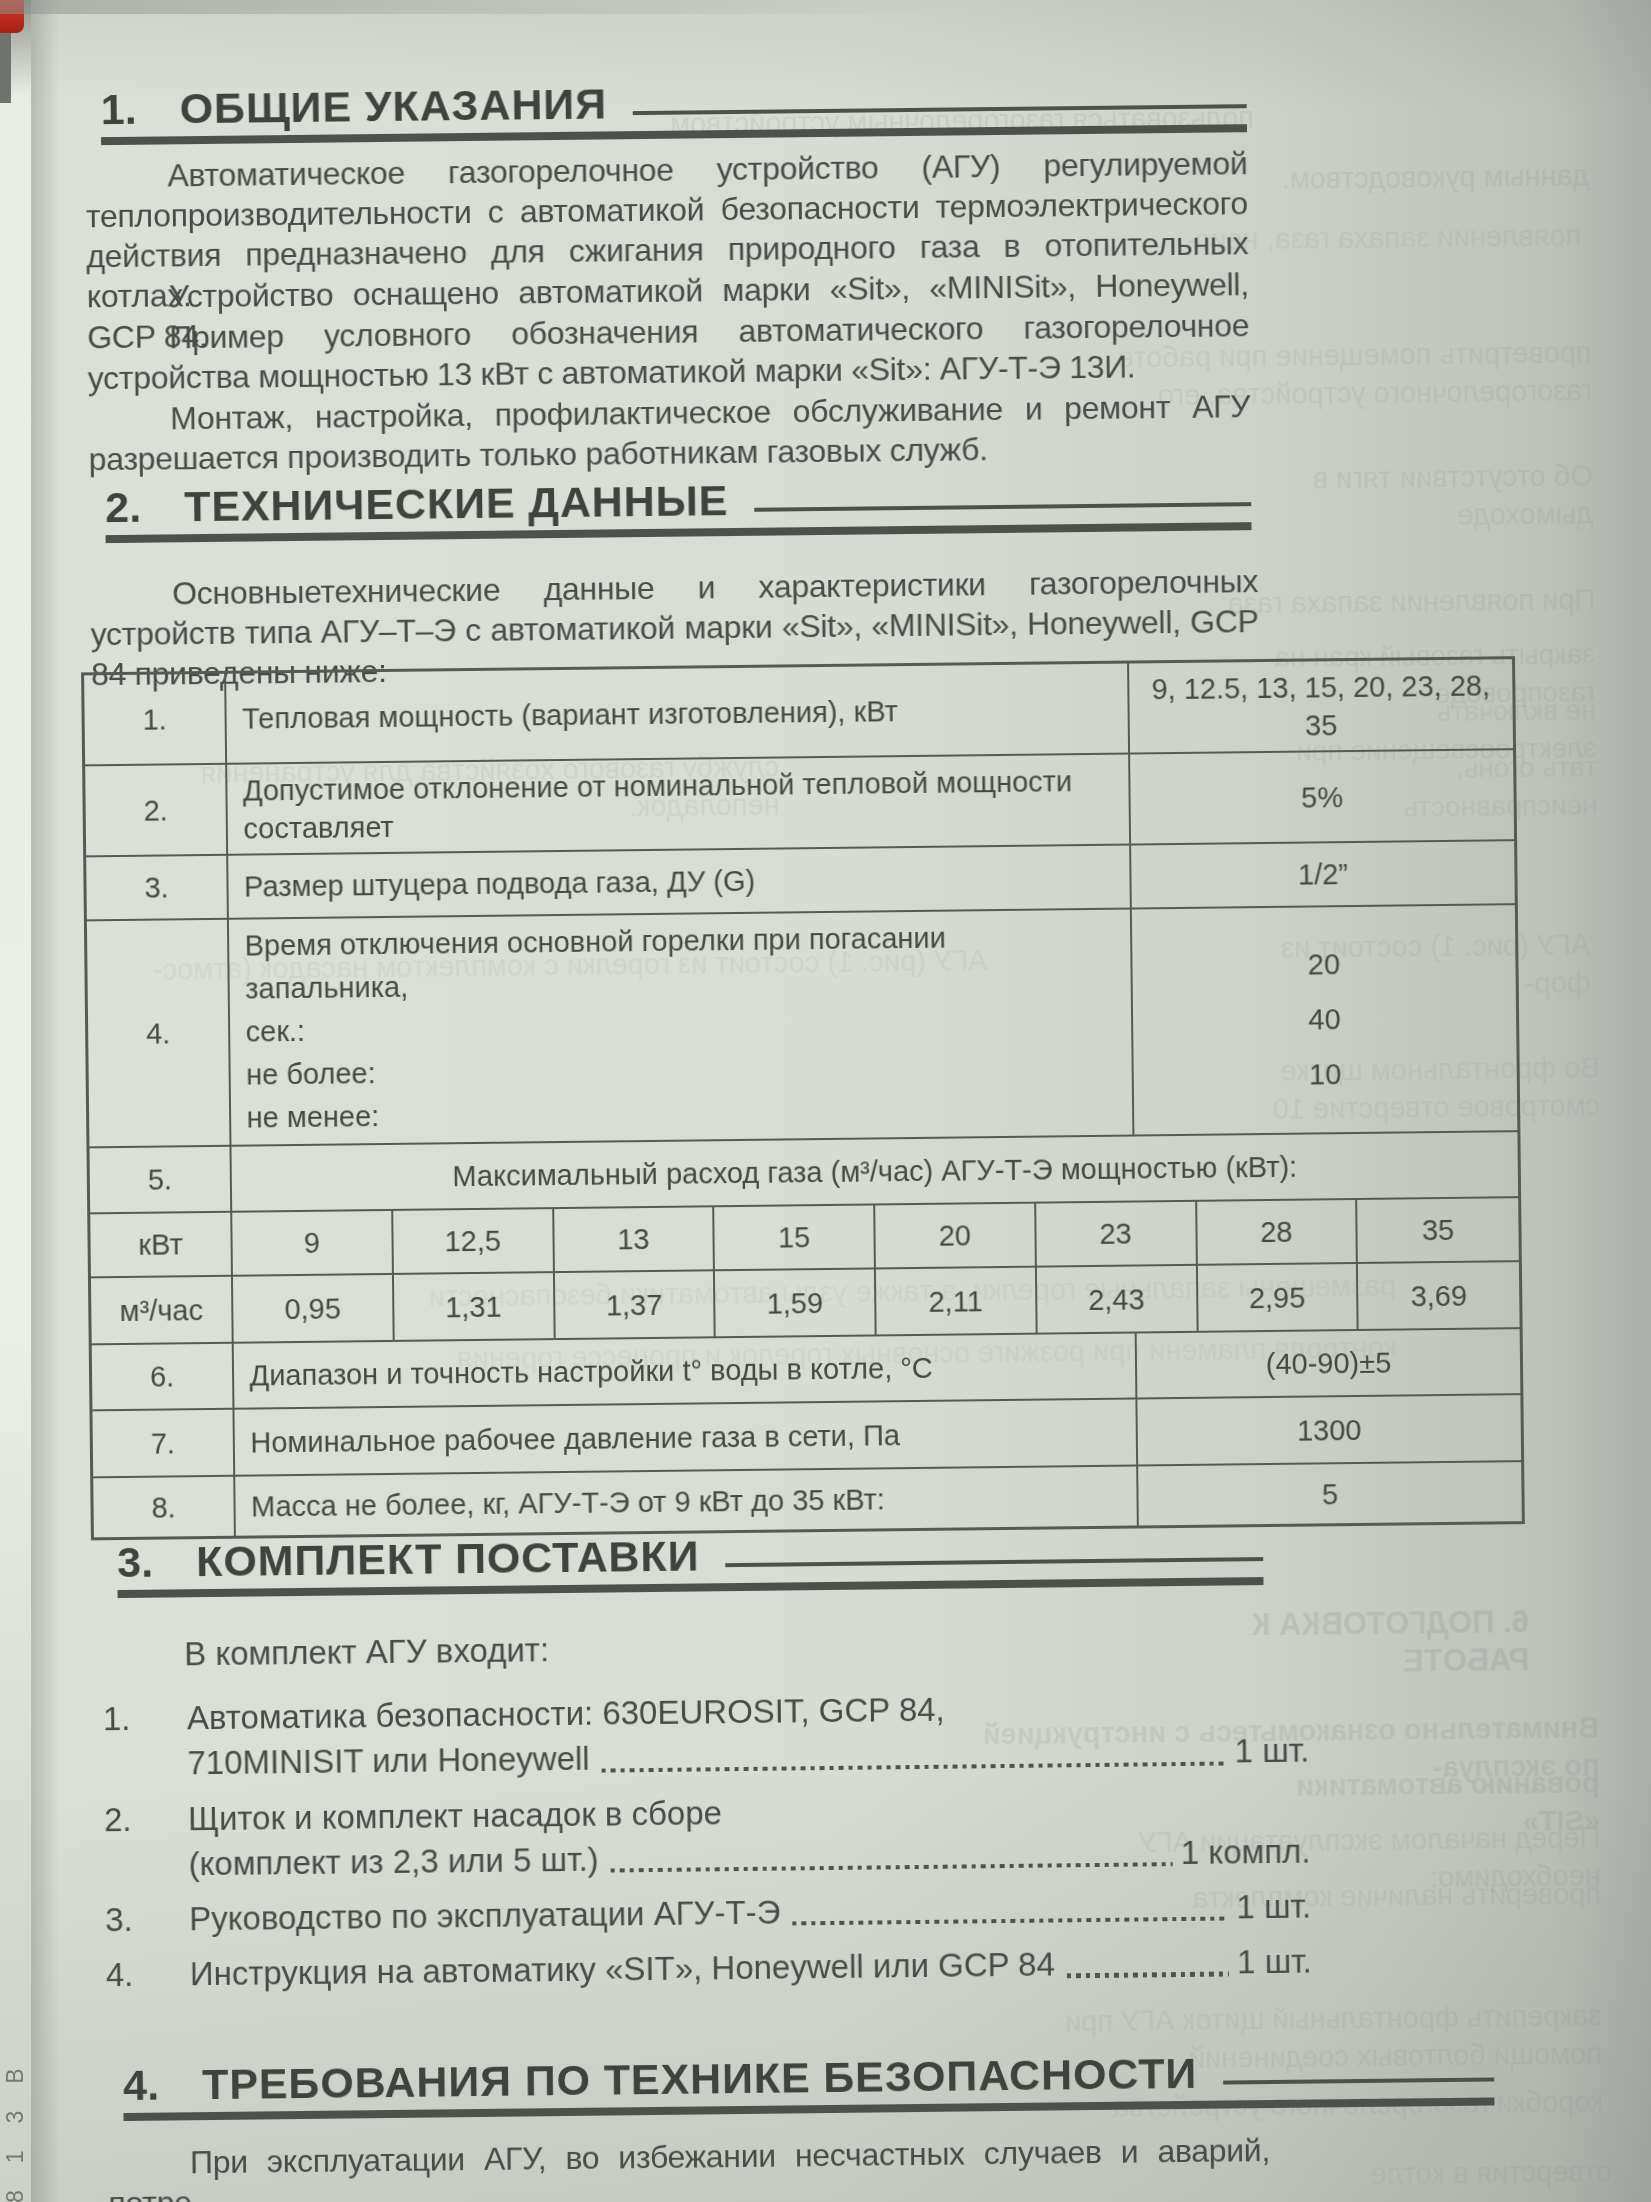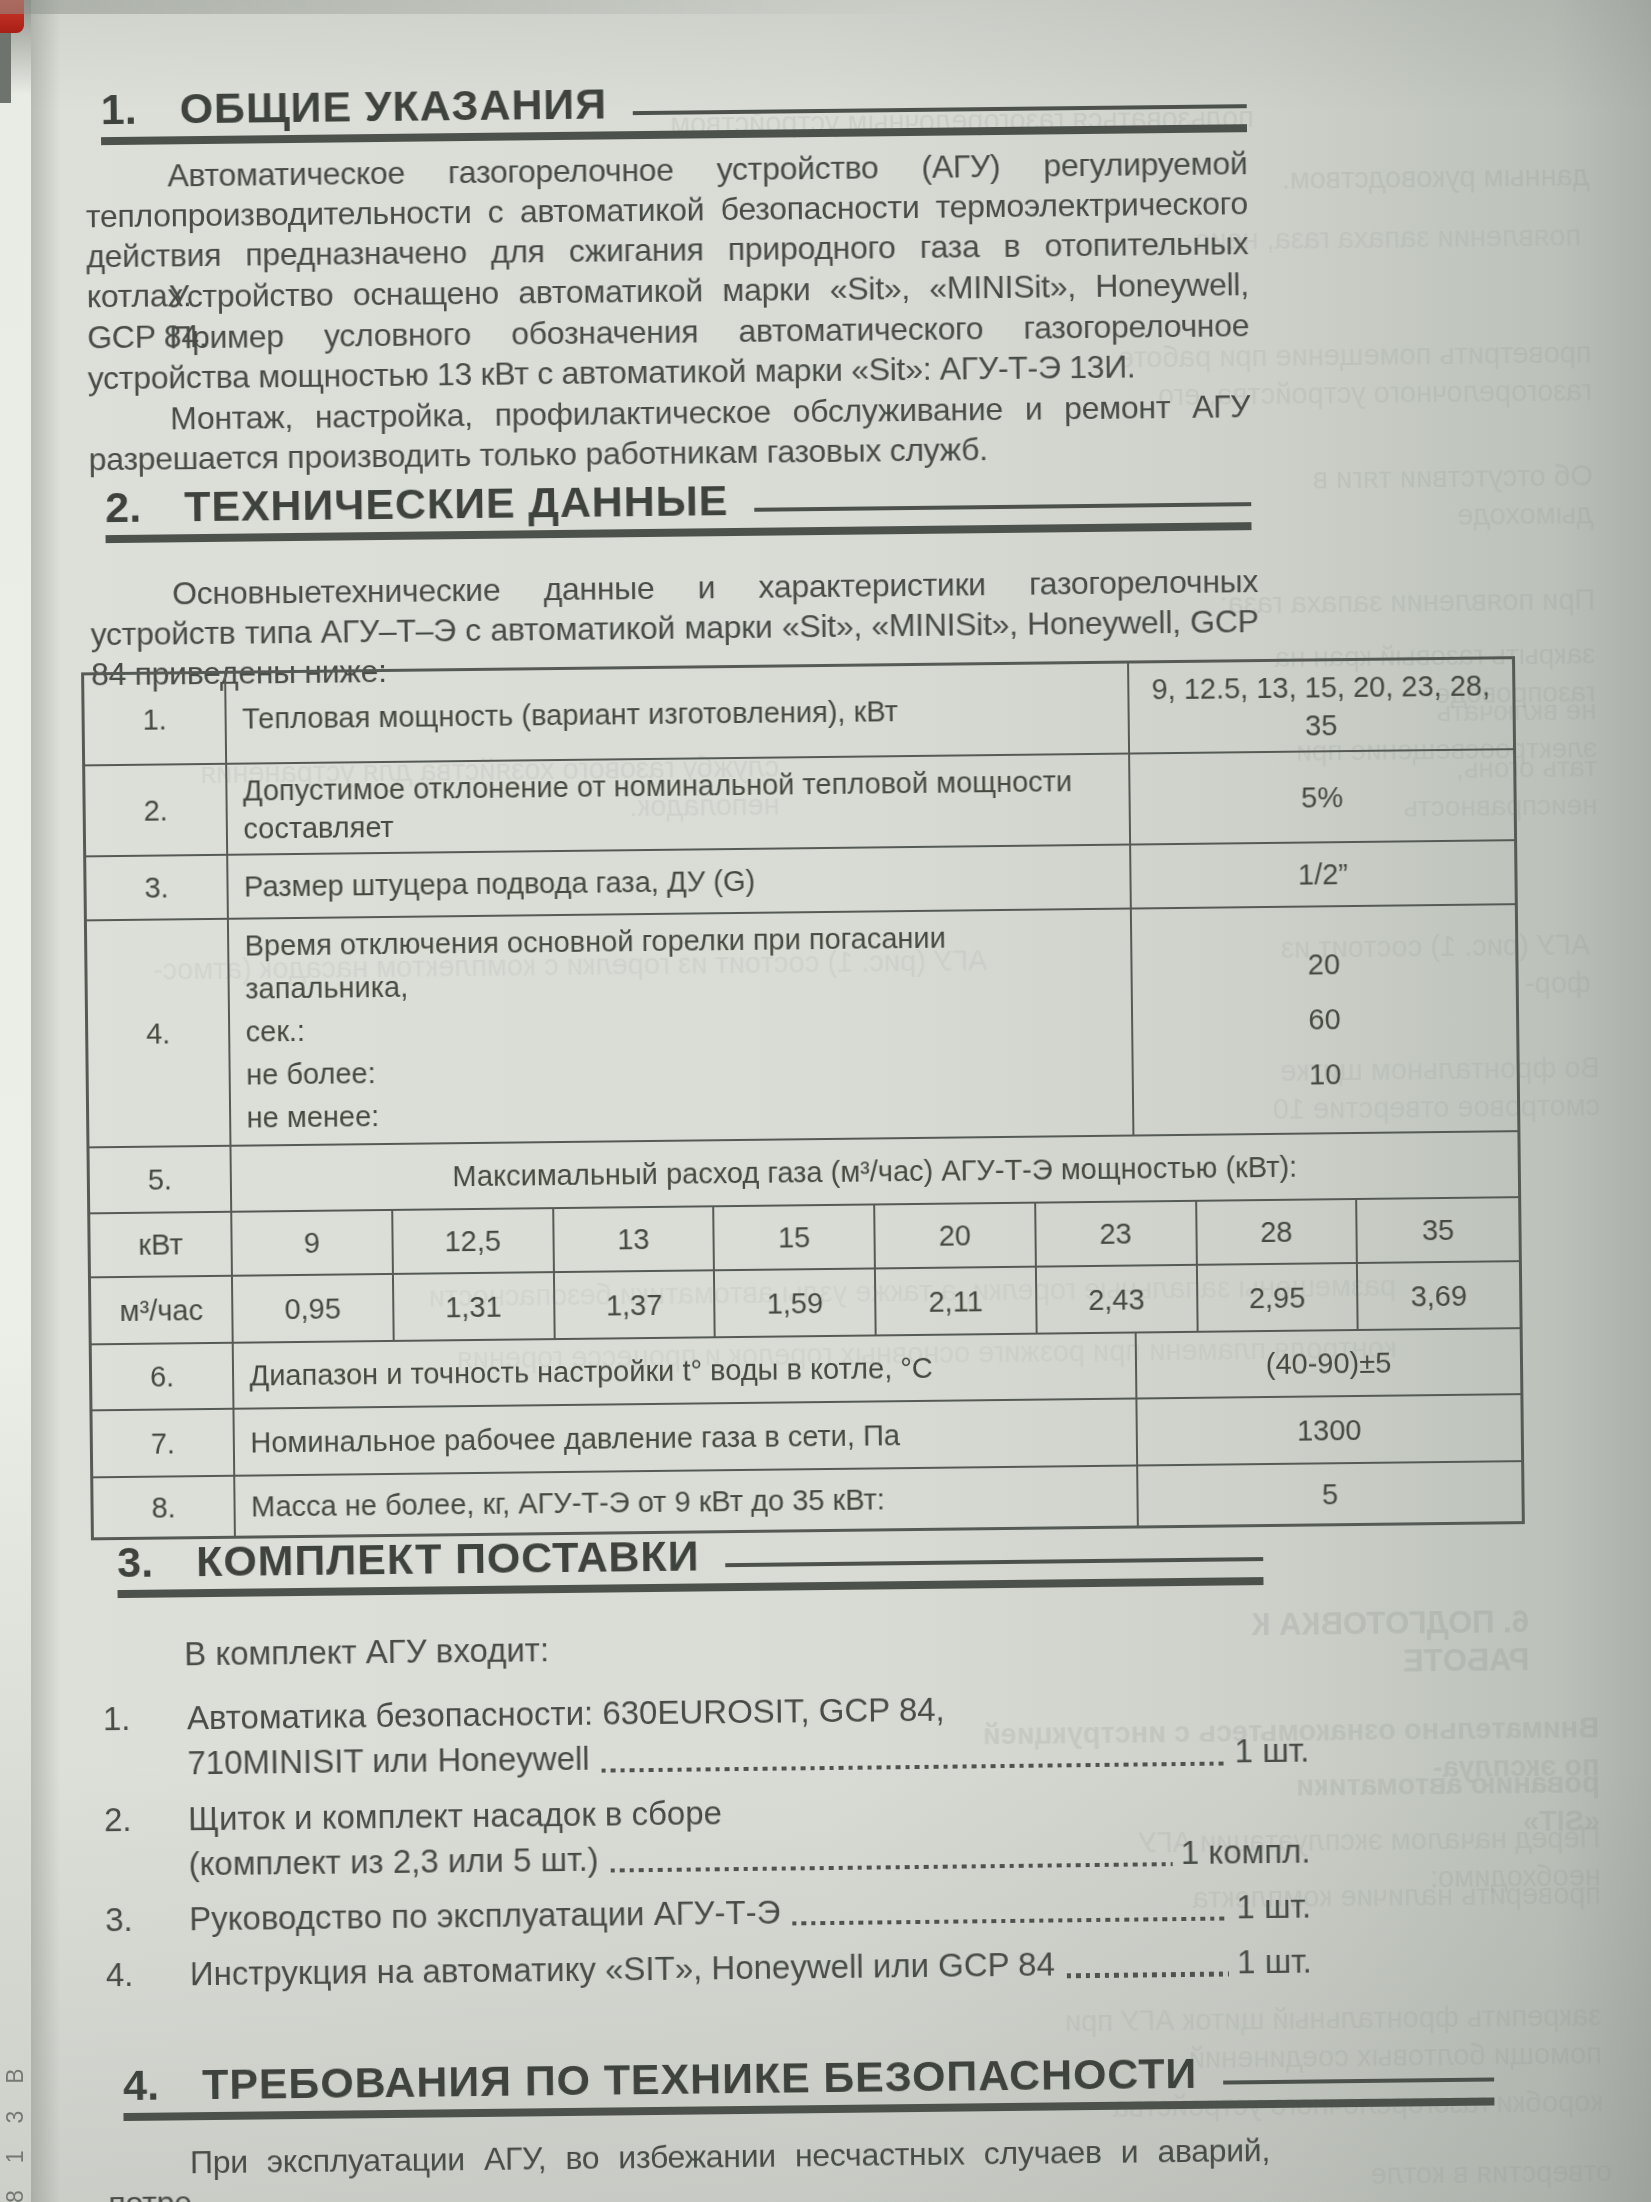--- a/index.html
+++ b/index.html
@@ -147,21 +147,21 @@
     <div class="trow" style="min-height:172px;">
       <div class="c numc">4.</div>
       <div class="c descc colc" style="line-height:43px;">
         <span>Время отключения основной горелки при погасании запальника,</span>
         <span>сек.:</span>
         <span>не более:</span>
         <span>не менее:</span>
       </div>
       <div class="c valc colc valcol lastc">
         <span>20</span>
-        <span>60</span>
+        <span>40</span>
         <span>10</span>
       </div>
     </div>
     <div class="trow" style="min-height:64px;">
       <div class="c numc">5.</div>
       <div class="c spanc lastc">Максимальный расход газа (м³/час) АГУ-Т-Э мощностью (кВт):</div>
     </div>
     <div class="trow sub" style="min-height:62px;">
       <div class="c numc">кВт</div>
       <div class="c valc">9</div>

